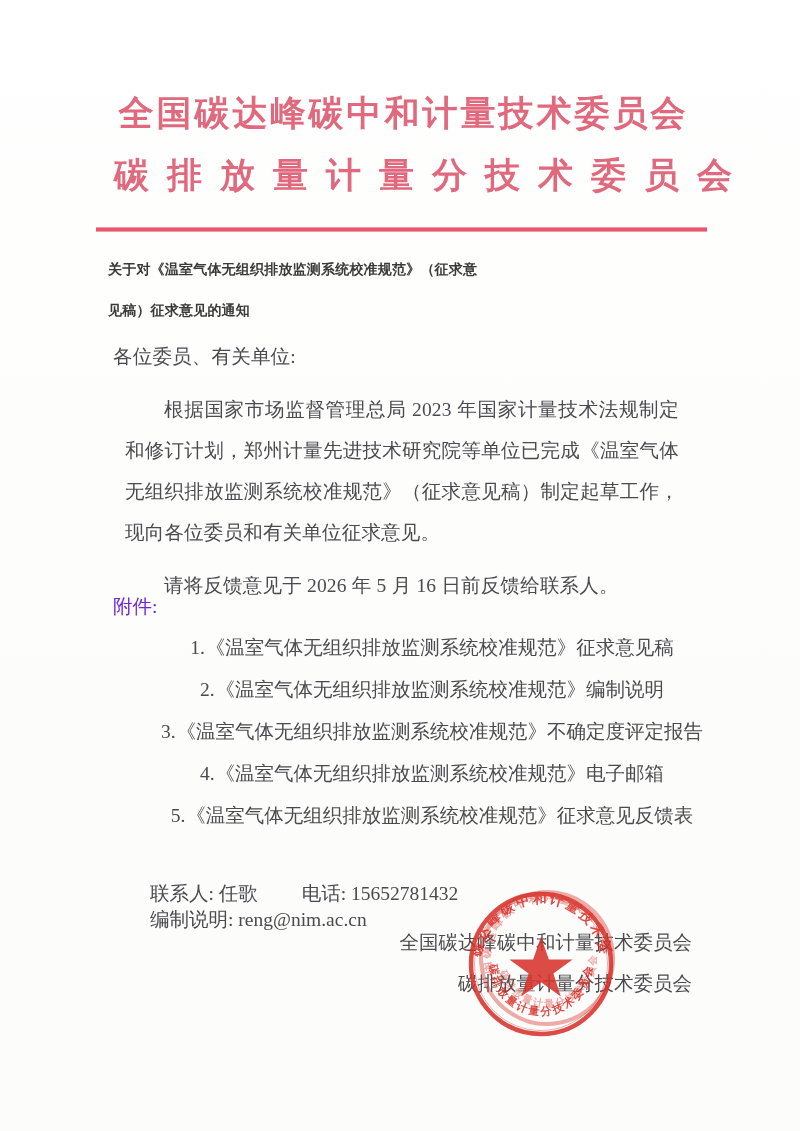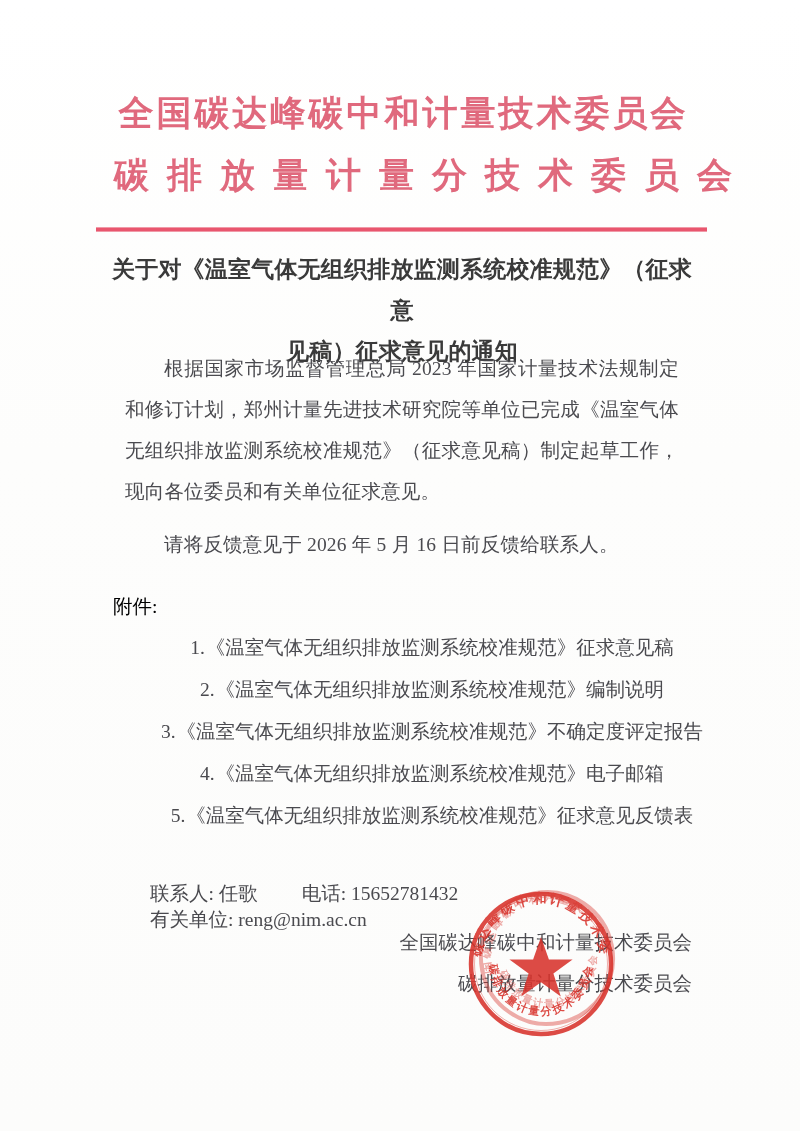--- a/index.html
+++ b/index.html
@@ -68,25 +68,25 @@
     border-top: 1px solid #f09aa8;
     border-bottom: 1px solid #f09aa8;
   }
 
   
   .doc-title {
     position: absolute;
     left: 108px;
     top: 249px;
     width: 588px;
-    text-align: center;
+    text-align: left;
     color: #3a3a3a;
     font-family: "DejaVu Sans", "Liberation Sans", sans-serif;
     font-weight: 700;
-    font-size: 23px;
+    font-size: 14px;
     line-height: 41px;
     letter-spacing: 0.2px;
   }
   .doc-title .tl2 { display: block; }
 
   
   .body-block {
     position: absolute;
     left: 113px;
     top: 336px;
@@ -101,21 +101,21 @@
     margin: 12px;
     text-align: justify;
     text-justify: inter-ideograph;
     text-indent: 2em;
   }
 
   .attach-label {
     position: absolute;
     left: 113px;
     top: 586px;
-    color: #000000;
+    color: #6d28d9;
     font-size: 19.5px;
     line-height: 41px;
   }
 
   .attach-list {
     position: absolute;
     left: 152px;
     top: 627px;
     width: 560px;
     margin: 0;
@@ -192,20 +192,21 @@
   </div>
 
   <div class="rule"></div>
 
   <div class="doc-title">
     <span>关于对《温室气体无组织排放监测系统校准规范》（征求意</span>
     <span class="tl2">见稿）征求意见的通知</span>
   </div>
 
   <div class="body-block">
+    <p class="salutation">各位委员、有关单位:</p>
     <p class="para">根据国家市场监督管理总局 2023 年国家计量技术法规制定和修订计划，郑州计量先进技术研究院等单位已完成《温室气体无组织排放监测系统校准规范》（征求意见稿）制定起草工作，现向各位委员和有关单位征求意见。</p>
     <p class="para">请将反馈意见于 2026 年 5 月 16 日前反馈给联系人。</p>
   </div>
 
   <div class="attach-label">附件:</div>
 
   <ul class="attach-list">
     <li>
       <span class="num">1.</span><span>《温室气体无组织排放监测系统校准规范》征求意见稿</span>
     </li>
@@ -222,21 +223,21 @@
       <span class="num">5.</span><span>《温室气体无组织排放监测系统校准规范》征求意见反馈表</span>
     </li>
   </ul>
 
   <div class="contact-line c1">
     <span>联系人:</span>
     <span>任歌</span><span class="contact-gap"></span><span>电话:</span>
     <span>15652781432</span>
   </div>
   <div class="contact-line c2">
-    <span>有关单位:</span>
+    <span>编制说明:</span>
     <span>reng@nim.ac.cn</span>
   </div>
 
   <div class="signature">
     <div>全国碳达峰碳中和计量技术委员会</div>
     <div>碳排放量计量分技术委员会</div>
   </div>
 
   <div class="seal-wrap">
 

